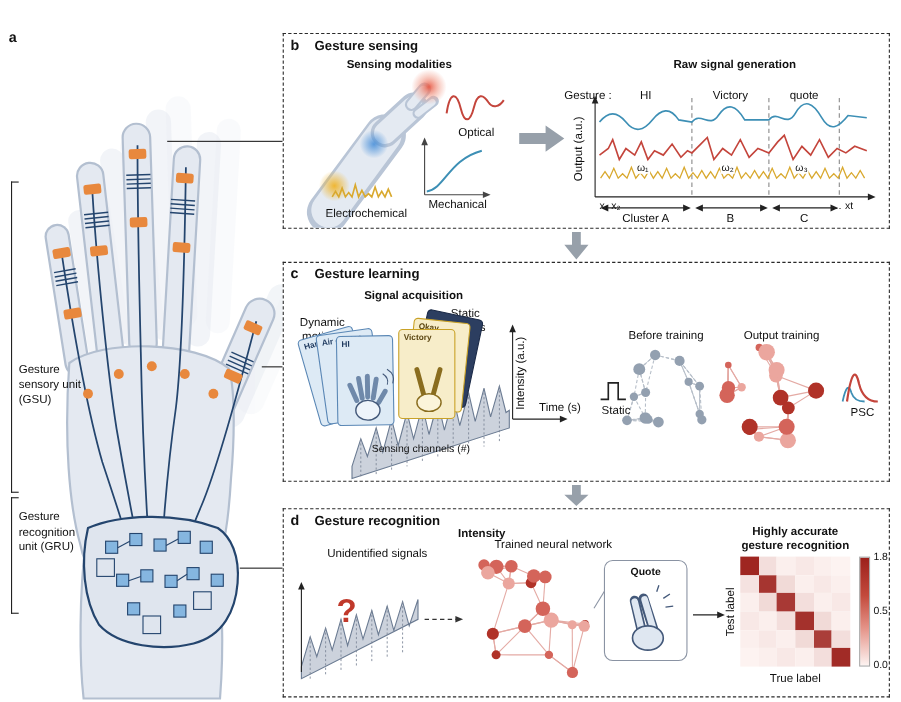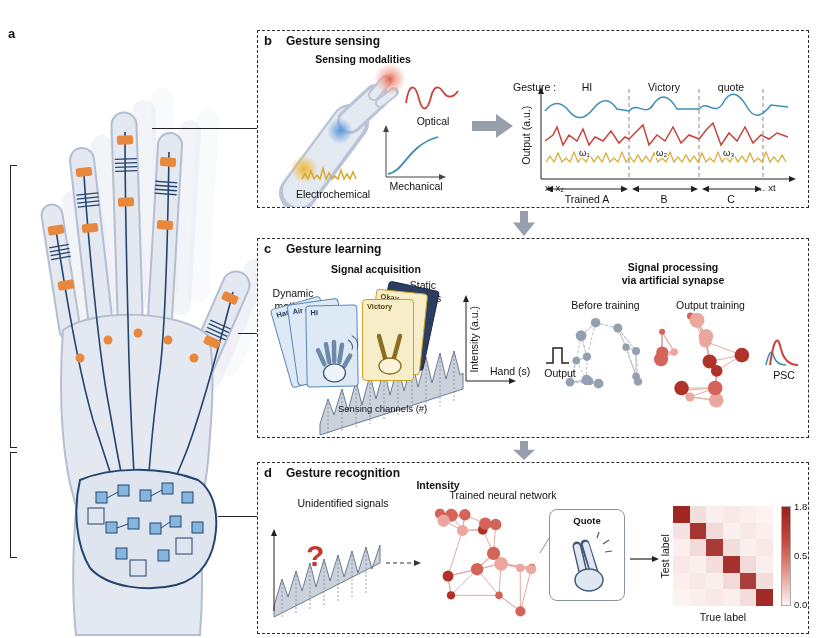--- a/index.html
+++ b/index.html
@@ -175,21 +175,23 @@
       <g stroke="#24456e" stroke-width="1">
         <line x1="89" y1="458" x2="100" y2="452"></line>
           <line x1="133" y1="456" x2="144" y2="450"></line>
         <line x1="99" y1="488" x2="110" y2="484"></line>
           <line x1="143" y1="488" x2="152" y2="482"></line>
       </g>
     </g>
   </svg>
 
   <div class="bracket" style="left:10px;top:165px;height:283px"></div>
+  <div class="side-label" style="left:17px;top:330px;width:58px">Gesture sensory unit (GSU)</div>
   <div class="bracket" style="left:10px;top:452px;height:106px"></div>
+  <div class="side-label" style="left:17px;top:464px;width:68px">Gesture recognition unit (GRU)</div>
 
   <div class="connector" style="left:152px;top:128px;width:105px"></div>
   <div class="connector" style="left:238px;top:333px;width:19px"></div>
   <div class="connector" style="left:218px;top:516px;width:39px"></div>
 
   <div class="panel" style="left:257px;top:30px;width:552px;height:178px">
     <div class="panel-letter" style="left:6px;top:2px">b</div>
     <div class="panel-title" style="left:28px;top:3px">Gesture sensing</div>
 
     <svg style="left:0;top:0" width="552" height="178" viewBox="0 0 552 178">
@@ -258,31 +260,32 @@
             <polygon points="504,158 497,154.8 497,161.2" stroke="none" fill="#222"></polygon>
         </g>
       </g>
     </svg>
 
     <div class="lbl b ctr" style="left:40px;top:22px;width:130px">Sensing modalities</div>
     <div class="lbl ctr" style="left:140px;top:84px;width:70px">Optical</div>
     <div class="lbl ctr" style="left:118px;top:149px;width:80px">Mechanical</div>
     <div class="lbl ctr" style="left:20px;top:157px;width:110px">Electrochemical</div>
 
+    <div class="lbl b ctr" style="left:300px;top:22px;width:220px">Raw signal generation</div>
     <div class="lbl" style="left:255px;top:50px">Gesture :</div>
     <div class="lbl ctr" style="left:299px;top:50px;width:60px">HI</div>
     <div class="lbl ctr" style="left:376px;top:50px;width:60px">Victory</div>
     <div class="lbl ctr" style="left:443px;top:50px;width:60px">quote</div>
     <div class="lbl sm halo" style="left:320px;top:116px">ω₁</div>
     <div class="lbl sm halo" style="left:397px;top:116px">ω₂</div>
     <div class="lbl sm halo" style="left:464px;top:116px">ω₃</div>
     <div class="lbl ctr vert" style="left:223px;top:98px;width:90px">Output (a.u.)</div>
     <div class="lbl sm" style="left:287px;top:151px">x₁  x₂</div>
     <div class="lbl sm" style="left:498px;top:151px">…  xt</div>
-    <div class="lbl ctr" style="left:294px;top:162px;width:70px">Trained A</div>
+    <div class="lbl ctr" style="left:294px;top:162px;width:70px">Cluster A</div>
     <div class="lbl ctr" style="left:386px;top:162px;width:40px">B</div>
     <div class="lbl ctr" style="left:453px;top:162px;width:40px">C</div>
   </div>
 
   <svg style="left:512px;top:211px" width="24" height="25" viewBox="0 0 24 26" preserveAspectRatio="none">
     <path d="M8,0 h8 v12 h7 L12,26 L1,12 h7 Z" fill="#97a0aa"></path>
   </svg>
 
   <div class="panel" style="left:257px;top:238px;width:552px;height:200px">
     <div class="panel-letter" style="left:6px;top:2px">c</div>
@@ -464,27 +467,25 @@
         <g stroke="#8a6d1f" stroke-width="4.5" stroke-linecap="round" fill="none">
           <line x1="19" y1="34" x2="13" y2="12"></line>
             <line x1="28" y1="34" x2="34" y2="12"></line>
         </g>
         <ellipse cx="24" cy="42" rx="11" ry="8" fill="#fbf4da" stroke="#8a6d1f" stroke-width="1.3"></ellipse>
       </svg>
     </div>
 
     <div class="lbl sm" style="left:80px;top:164px;width:110px">Sensing channels (#)</div>
     <div class="lbl ctr vert" style="left:171px;top:94px;width:90px">Intensity (a.u.)</div>
-    <div class="lbl" style="left:232px;top:126px">Hand (s)</div>
-
-    <div class="lbl b ctr preline" style="left:335px;top:22px;width:160px">Signal processing
-via artificial synapse</div>
+    <div class="lbl" style="left:232px;top:126px">Time (s)</div>
+
     <div class="lbl ctr" style="left:300px;top:60px;width:95px">Before training</div>
     <div class="lbl ctr" style="left:405px;top:60px;width:95px">Output training</div>
-    <div class="lbl ctr" style="left:282px;top:128px;width:40px">Output</div>
+    <div class="lbl ctr" style="left:282px;top:128px;width:40px">Static</div>
     <div class="lbl ctr" style="left:508px;top:130px;width:36px">PSC</div>
   </div>
 
   <svg style="left:512px;top:441px" width="24" height="19" viewBox="0 0 24 26" preserveAspectRatio="none">
     <path d="M8,0 h8 v12 h7 L12,26 L1,12 h7 Z" fill="#97a0aa"></path>
   </svg>
 
   <div class="panel" style="left:257px;top:462px;width:552px;height:172px">
     <div class="panel-letter" style="left:6px;top:2px">d</div>
     <div class="panel-title" style="left:28px;top:3px">Gesture recognition</div>
@@ -602,20 +603,22 @@
           <line x1="30" y1="40" x2="24" y2="15"></line>
             <line x1="41" y1="40" x2="33" y2="13"></line>
         </g>
         <ellipse cx="36" cy="48" rx="14" ry="11" fill="#dfe7f1" stroke="#44597a" stroke-width="1.5"></ellipse>
         <g stroke="#44597a" stroke-width="1.2" fill="none">
           <path d="M50,12 l6,-4 M52,20 l7,-1 M44,6 l2,-6"></path>
         </g>
       </svg>
     </div>
 
+    <div class="lbl b ctr preline" style="left:400px;top:14px;width:130px">Highly accurate
+gesture recognition</div>
     <div id="confusion-matrix" style="left:415px;top:43px">
         <div style="background: rgb(159, 38, 33);"></div>
         <div style="background: rgb(243, 222, 220);"></div>
         <div style="background: rgb(251, 239, 237);"></div>
         <div style="background: rgb(248, 232, 230);"></div>
         <div style="background: rgb(251, 239, 237);"></div>
         <div style="background: rgb(253, 243, 241);"></div>
         <div style="background: rgb(245, 226, 224);"></div>
         <div style="background: rgb(166, 53, 48);"></div>
         <div style="background: rgb(241, 218, 215);"></div>

